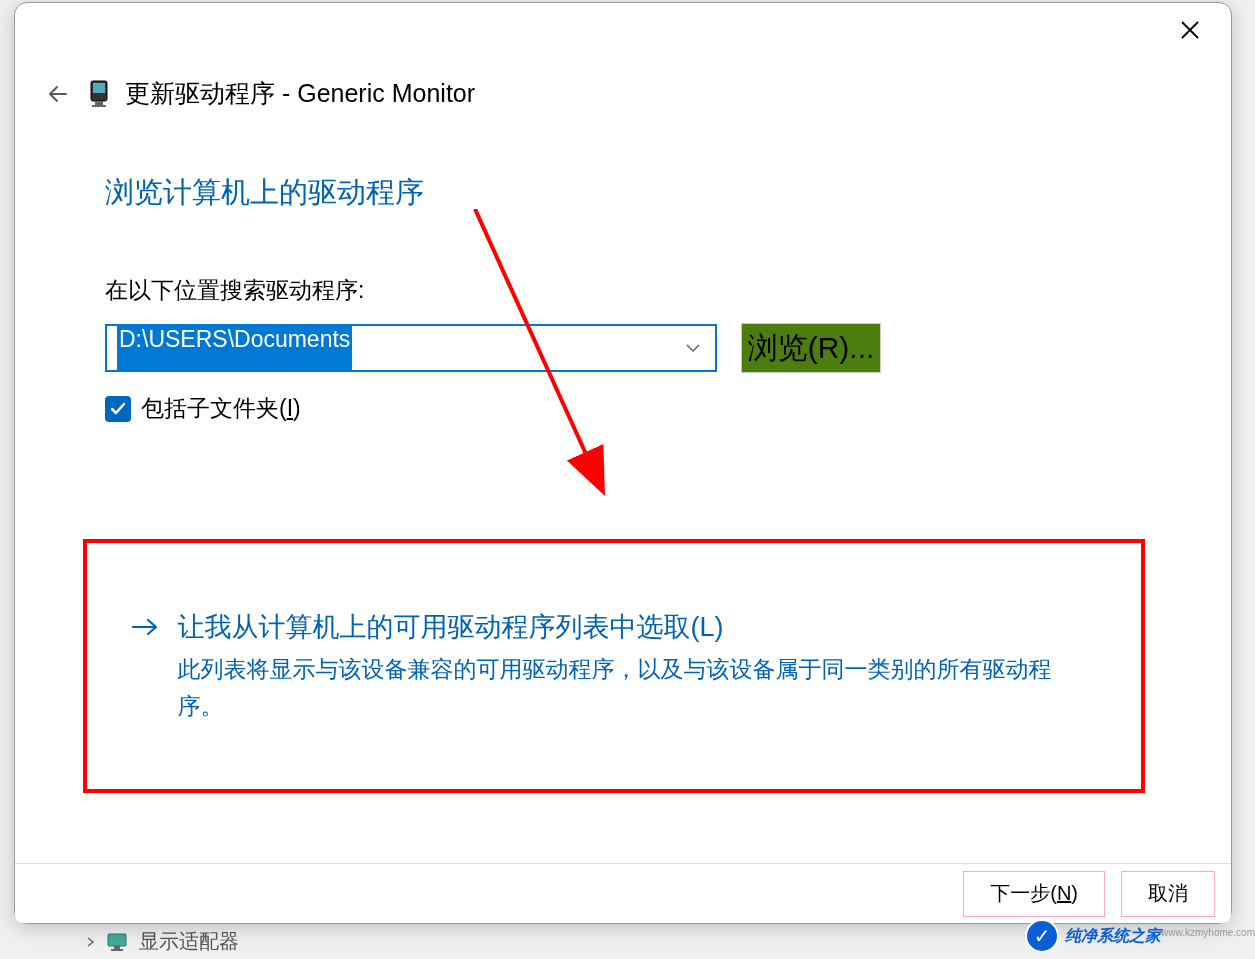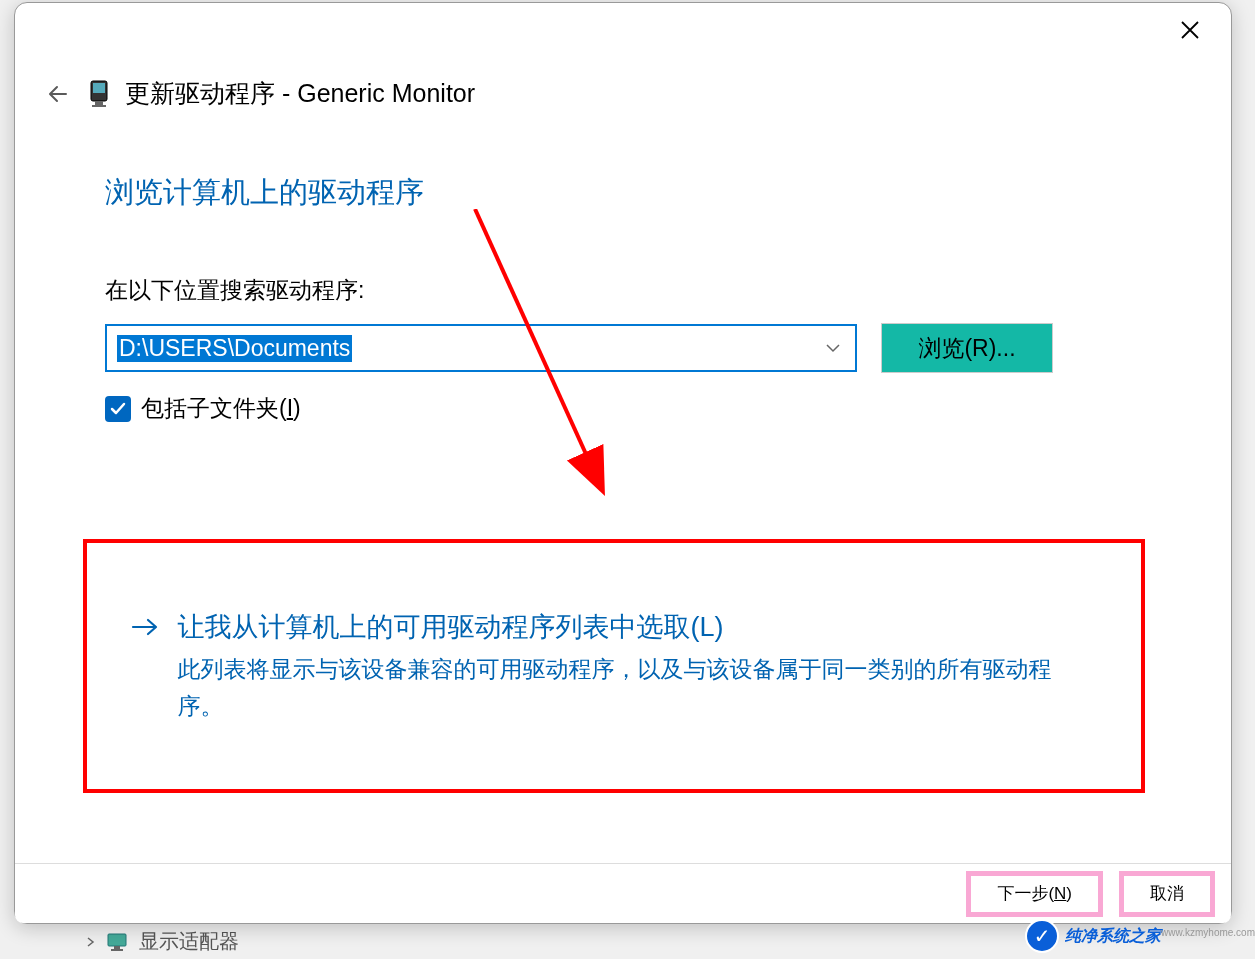--- a/index.html
+++ b/index.html
@@ -91,46 +91,45 @@
     }
     .path-container {
       position: absolute;
       top: 320px;
       left: 90px;
       display: flex;
       gap: 24px;
       align-items: center;
     }
     .path-input {
-      width: 752px;
+      width: 612px;
       height: 48px;
       border: 2px solid #0078d4;
       display: flex;
-      align-items: center;
       padding: 0 10px;
       position: relative;
     }
     .path-text {
       background: #0078d4;
       color: #fff;
       font-size: 23px;
       padding: 0 2px;
     }
     .dropdown-arrow {
       position: absolute;
       right: 14px;
       top: 50%;
       transform: translateY(-50%);
     }
     .browse-btn {
-      width: 172px;
+      width: 140px;
       height: 50px;
-      background: #14b8a6;
+      background: #4d7c0f;
       border: 1px solid #ccc;
-      font-size: 23px;
+      font-size: 30px;
       cursor: pointer;
       font-family: inherit;
     }
     .checkbox-row {
       position: absolute;
       top: 390px;
       left: 90px;
       display: flex;
       align-items: center;
       gap: 10px;
@@ -211,22 +210,22 @@
       padding-right: 16px;
       gap: 16px;
       background: #fff;
       border-bottom-left-radius: 8px;
       border-bottom-right-radius: 8px;
     }
     .btn {
       height: 46px;
       padding: 0 26px;
       background: #fff;
-      border: 5px solid #f9a8d4;
-      font-size: 17px;
+      border: 1px solid #f9a8d4;
+      font-size: 20px;
       cursor: pointer;
       font-family: inherit;
     }
     .btn .underline {
       text-decoration: underline;
     }
     .watermark {
       position: absolute;
       bottom: 6px;
       right: 0;

